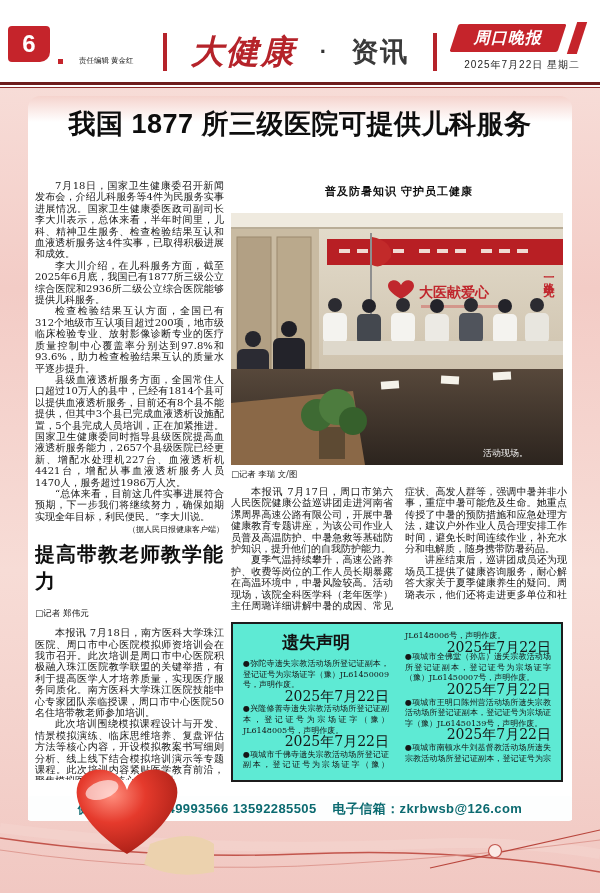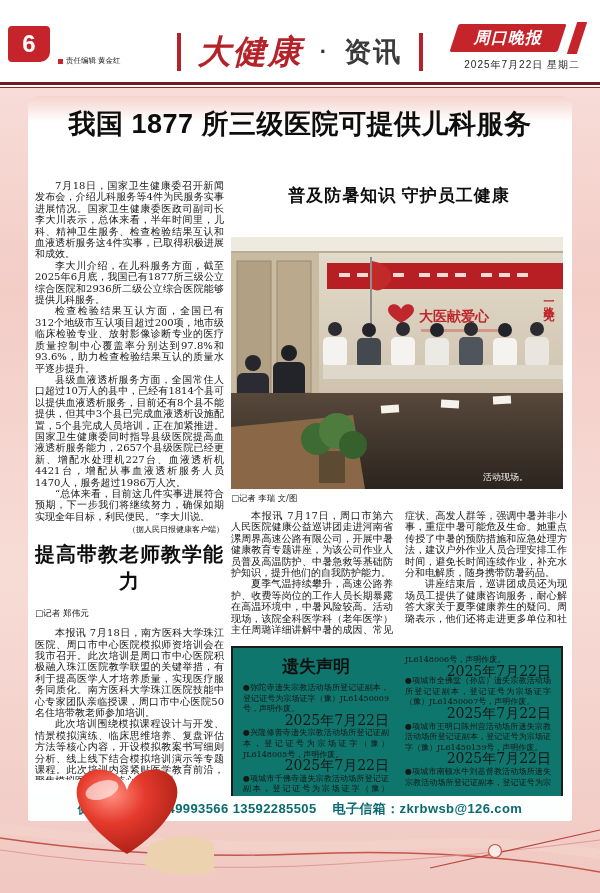--- a/index.html
+++ b/index.html
@@ -9,25 +9,25 @@
     font-family:"Liberation Sans", sans-serif;
   }
   
   .header { position:absolute; left:0; top:0; width:600px; height:88px; background:#fff; z-index:10; }
   .pagenum-box{
     position:absolute; left:8px; top:26px; width:42px; height:36px;
     background:#c5242b; border-radius:4px 4px 10px 4px;
     color:#fff; font-size:24px; font-weight:bold;
     display:flex; align-items:center; justify-content:center;
   }
-  .editor-line{ position:absolute; left:58px; top:56px; font-size:7.5px; color:#222; display:flex; align-items:center; gap:3px;}
+  .editor-line{ position:absolute; left:58px; top:56px; font-size:7.5px; color:#222; display:flex; align-items:center; gap:16px;}
   .editor-line .sq{ width:5px; height:5px; background:#c5242b; display:inline-block;}
   .section-title{
     position:absolute; left:0; top:30px; width:600px; height:44px;
-    display:flex; align-items:center; justify-content:center; gap:17px;
+    display:flex; align-items:center; justify-content:center; gap:24px;
   }
   .section-bar{ width:4px; height:38px; background:#b5232a; }
   .section-main{ font-family:"DejaVu Serif", serif; font-style:italic; font-weight:bold; font-size:33px; color:#b5232a; letter-spacing:2px;}
   .section-dot{ font-size:22px; color:#333; font-weight:bold;}
   .section-sub{ font-size:27px; color:#3a3a3a; font-weight:bold; letter-spacing:2px;}
   .masthead{ position:absolute; right:18px; top:24px; width:128px; height:30px; }
   .masthead .flagshape{
     position:absolute; left:0; top:0; width:108px; height:28px; background:#c5242b;
     transform:skewX(-18deg); border-radius:2px;
     display:flex; align-items:center; justify-content:center;
@@ -48,33 +48,33 @@
   
   .headline{ position:absolute; left:34px; top:106px; width:532px; z-index:3;
     text-align:center; font-size:27px; font-weight:900; color:#0e0e0e; letter-spacing:0.5px;}
 
   
   .col-left{ position:absolute; left:35px; top:180px; width:189px; height:600px; z-index:3; overflow:hidden;}
   .body-text p{ font-family:"DejaVu Serif", serif; font-size:10px; line-height:11.4px;
     text-align:justify; text-indent:2em; color:#161616;}
   .a1-source{ text-align:right; font-size:8px; font-family:"DejaVu Serif",serif; color:#161616; margin-top:2px;}
   .a2-kicker{ margin-top:18px; text-align:center; font-size:13px; font-weight:bold; color:#1c1c1c; line-height:1.45;}
-  .a2-title{ margin-top:6px; text-align:center; font-size:20px; font-weight:900; color:#0e0e0e; letter-spacing:1px;}
+  .a2-title{ margin-top:6px; text-align:left; font-size:20px; font-weight:900; color:#0e0e0e; letter-spacing:1px;}
   .a2-byline{ margin:13px 0 7px; font-size:8.6px; color:#161616; font-family:"DejaVu Serif",serif;}
 
   
   .col-right{ position:absolute; left:231px; top:184px; width:336px; z-index:3;}
-  .a3-subhead{ text-align:center; font-size:17px; font-weight:900; color:#0e0e0e; letter-spacing:1px;}
-  .photo-wrap{ margin-top:30px; width:271px; height:252px; border-bottom:2px solid #1d4ed8;}
+  .a3-subhead{ text-align:center; font-size:11px; font-weight:900; color:#0e0e0e; letter-spacing:1px;}
+  .photo-wrap{ margin-top:14px; width:271px; height:252px; border-bottom:2px solid #1d4ed8;}
   .photo-wrap svg{ display:block;}
   .a3-caption{ margin:4px 0 6px; font-size:8.4px; color:#161616; font-family:"DejaVu Serif",serif;}
   .a3-body{ column-count:2; column-gap:12px; height:126px; overflow:hidden;}
   .vban{ writing-mode:vertical-rl; text-orientation:upright; font-size:11px; font-weight:bold; color:#c0272d; letter-spacing:2px;}
   .notice-box{ margin-top:10px; width:332px; height:160px; border:2px solid #1c1c1c;
-    padding:7px 10px 5px; column-count:2; column-gap:16px; overflow:hidden; background:#0f766e;}
+    padding:7px 10px 5px; column-count:2; column-gap:16px; overflow:hidden; background:#5eead4;}
   .notice-title{ text-align:center; font-family:"DejaVu Serif",serif; font-size:17px; font-weight:bold; color:#111; margin-bottom:5px;}
   .notice-item .nt{ font-family:"DejaVu Serif",serif; font-size:8px; line-height:10.6px; text-align:justify; color:#161616;}
   .notice-item .nd{ font-family:"DejaVu Serif",serif; font-size:14px; line-height:10.6px; text-align:right; color:#161616; margin-bottom:3px;}
 
   
   .hotline-bar{ position:absolute; left:28px; top:796px; width:544px; height:25px; z-index:5;
     background:#fdfefe; border-radius:3px; display:flex; align-items:center; justify-content:center; gap:16px;
     color:#0b6a70; font-weight:bold; font-size:13px; letter-spacing:0.4px;}
 
   

